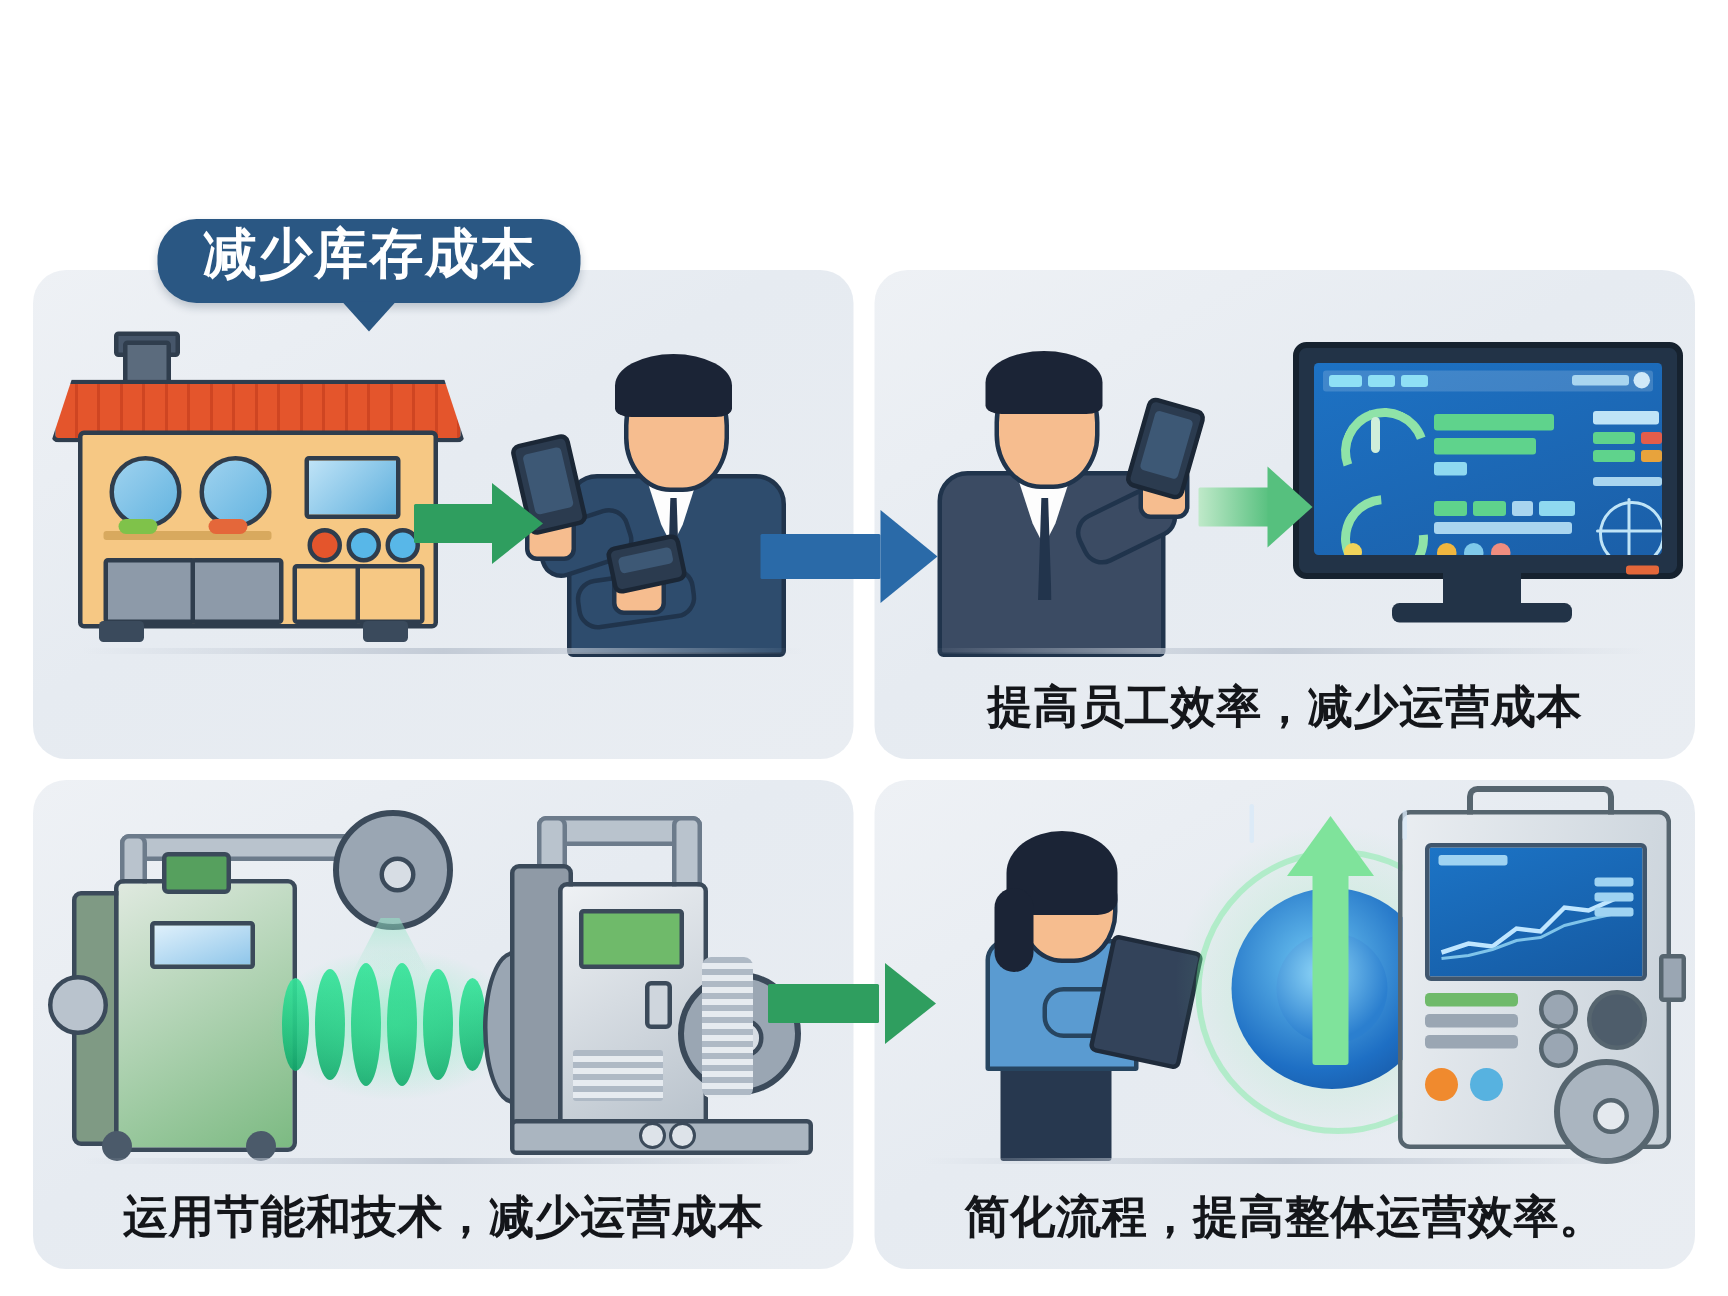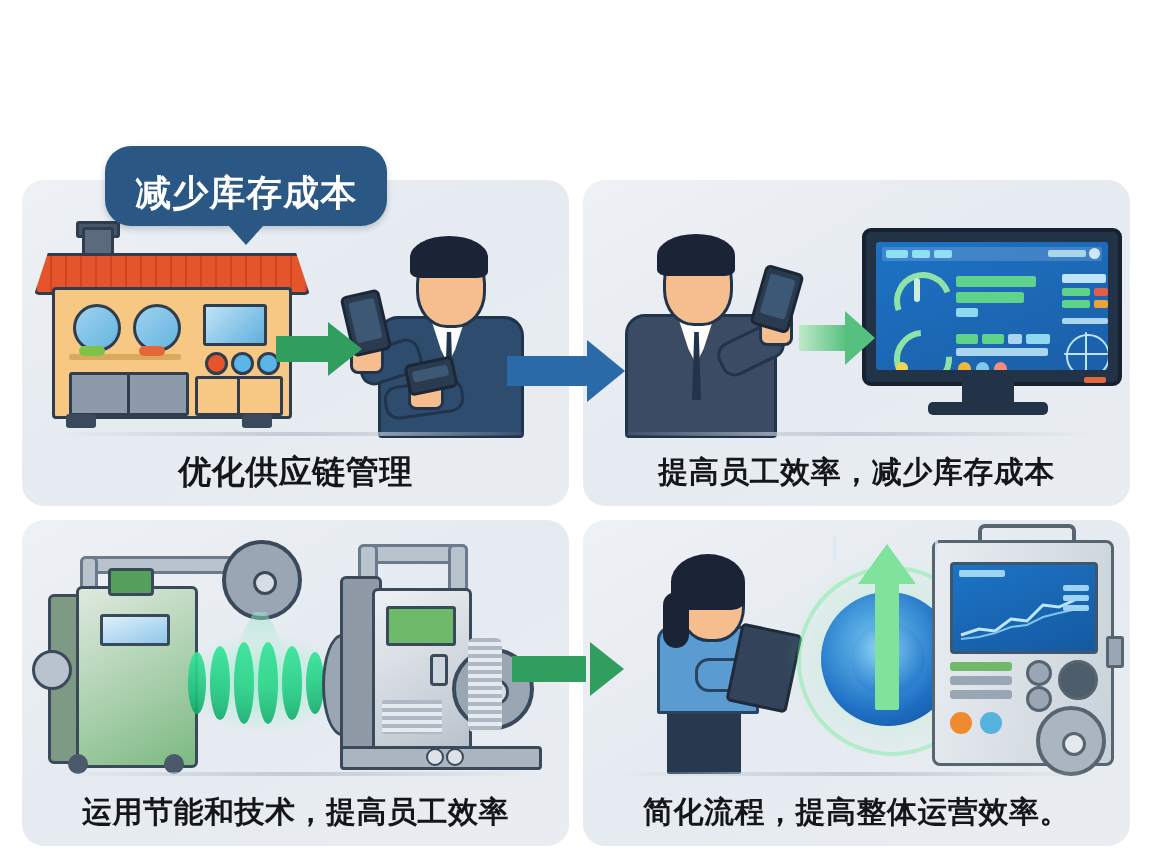--- a/index.html
+++ b/index.html
@@ -85,21 +85,21 @@
     color:#14161a;white-space:nowrap;
     letter-spacing:.5px;
   }
   .caption.small{font-size:30px;}
 
   
   .badge{
     position:absolute;top:-34px;left:50%;transform:translateX(-50%);
     background:#2a5783;
     border-radius:26px;
-    padding:24px 30px 10px 30px;
+    padding:0 30px 10px 30px;
     z-index:8;
     box-shadow:0 3px 6px rgba(20,40,64,.22);
   }
   .badge-text{
     font-size:36px;line-height:46px;font-weight:bold;color:#ffffff;
     white-space:nowrap;letter-spacing:1px;
   }
   .badge:after{
     content:"";position:absolute;left:50%;bottom:-19px;margin-left:-18px;
     width:0;height:0;
@@ -285,21 +285,20 @@
             <div class="m-arm" style="left:40px;top:162px;width:74px;height:28px;transform:rotate(-8deg);"></div>
             <div class="m-hand" style="left:64px;top:158px;width:30px;height:26px;"></div>
             <div class="m-phone" style="left:62px;top:140px;width:44px;height:26px;transform:rotate(-12deg);">
                 <i></i>
               </div>
           </div>
 
           <div class="ground"></div>
         </div>
 
-        <div class="caption">优化供应链管理</div>
       </div>
 
       <div class="badge" style="left:41%;">
         <div class="badge-text">减少库存成本</div>
       </div>
     </div>
 
     <div class="card">
       <div class="card-inner">
         <div class="scene">
@@ -361,21 +360,21 @@
               </div>
               <div class="m-bar" style="right:12px;bottom:-1px;width:22px;height:6px;background:#e4673a;border-radius:2px;"></div>
             </div>
             <div class="mon-neck"></div>
             <div class="mon-base"></div>
           </div>
 
           <div class="ground"></div>
         </div>
 
-        <div class="caption small">提高员工效率，减少库存成本</div>
+        <div class="caption small">提高员工效率，减少运营成本</div>
       </div>
 
     </div>
 
     <div class="card">
       <div class="card-inner">
         <div class="scene">
 
           <div class="pipe" style="left:58px;top:26px;width:172px;height:12px;"></div>
           <div class="pipe" style="left:58px;top:26px;width:12px;height:44px;"></div>
@@ -413,21 +412,21 @@
           <div class="r" style="left:408px;top:124px;width:12px;height:26px;background:#cfd6dd;border:3px solid #3b4a5a;border-radius:4px;"></div>
           <div class="fanwheel" style="left:430px;top:118px;width:74px;height:74px;"></div>
           <div class="grill" style="left:446px;top:108px;width:34px;height:94px;border-radius:6px;"></div>
           <div class="r" style="left:318px;bottom:10px;width:196px;height:18px;background:#aab5c0;border:3px solid #3b4a5a;border-radius:4px;"></div>
           <div class="circ" style="left:404px;bottom:14px;width:14px;height:14px;background:#dde3e9;border:2px solid #3b4a5a;"></div>
           <div class="circ" style="left:424px;bottom:14px;width:14px;height:14px;background:#dde3e9;border:2px solid #3b4a5a;"></div>
 
           <div class="ground"></div>
         </div>
 
-        <div class="caption small">运用节能和技术，提高员工效率</div>
+        <div class="caption small">运用节能和技术，减少运营成本</div>
       </div>
     </div>
 
     <div class="card">
       <div class="card-inner">
         <div class="scene">
 
           <div class="man" style="left:38px;bottom:6px;width:180px;height:226px;">
             <div class="w-skirt" style="left:46px;top:152px;width:74px;height:74px;"></div>
             <div class="w-body" style="left:36px;top:78px;width:96px;height:82px;"></div>

